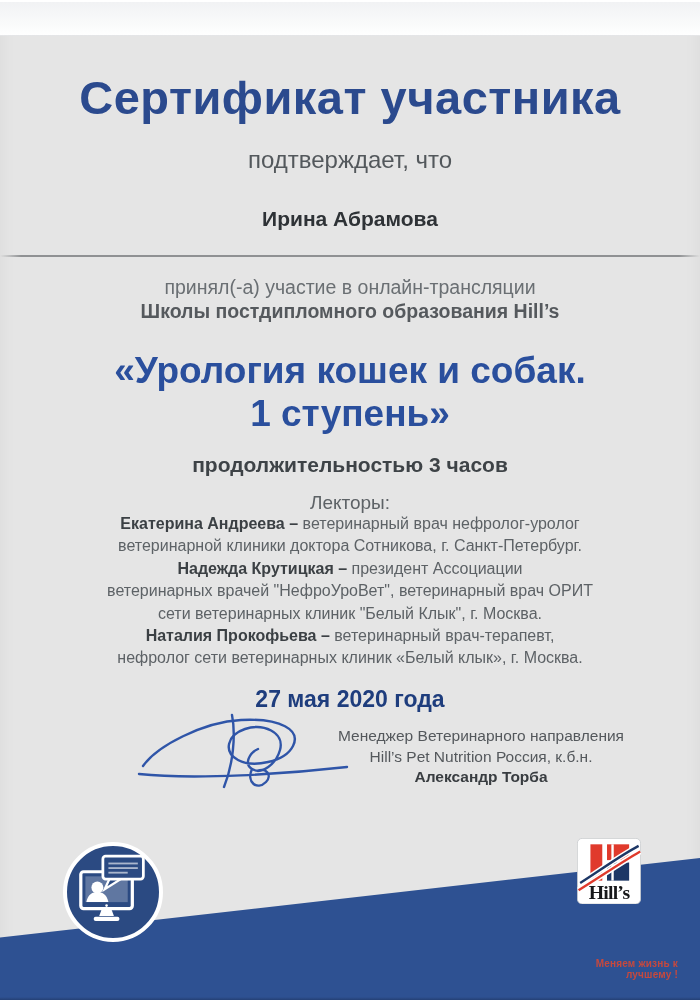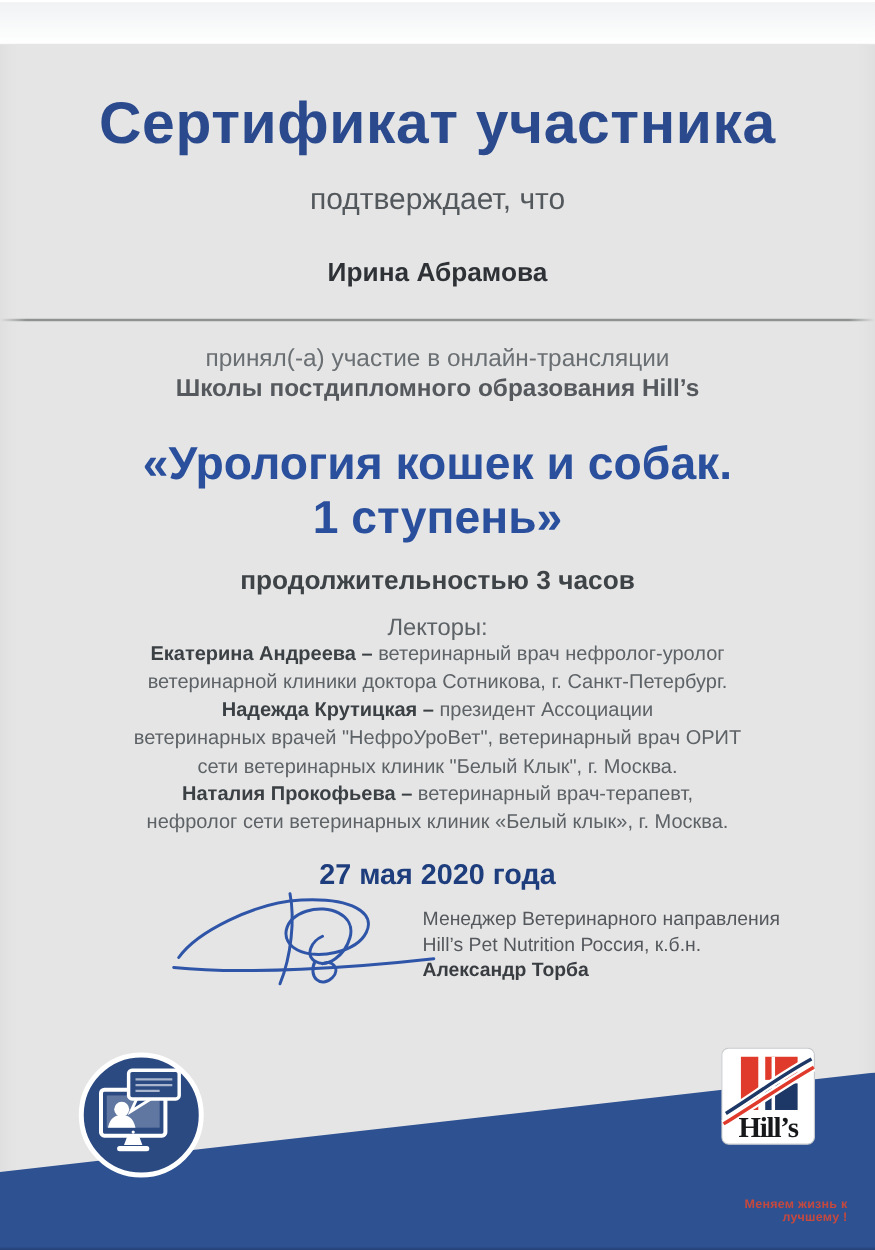--- a/index.html
+++ b/index.html
@@ -22,33 +22,33 @@
   .intro{top:273px;font-size:19.5px;line-height:24px;color:#6a6f73;}
   .intro .bold-line{font-weight:700;color:#55595d;}
   .topic{top:347px;font-size:37px;font-weight:800;line-height:43px;
     color:var(--topic-blue,#2a4f9d);}
   .duration{top:451px;font-size:21px;font-weight:700;color:#3e4347;}
   .lect-heading{top:490px;font-size:19px;color:#5d6266;}
   .lect-lines{top:511px;font-size:16px;line-height:22.4px;color:#5d6266;}
   .lect-lines b{color:#3b4044;}
   .date{top:684px;font-size:23px;font-weight:700;color:var(--date-blue,#1e3d7d);}
   .signature{position:absolute;left:135px;top:708px;width:220px;height:88px;}
-  .credentials{position:absolute;right:76px;top:724px;text-align:left;
+  .credentials{position:absolute;right:76px;top:724px;text-align:center;
     font-size:15.5px;line-height:20.5px;color:#54585c;}
   .credentials .cred-name{font-weight:700;color:#393d41;}
   .band{position:absolute;left:0;top:850px;width:700px;height:150px;
     background:var(--band-blue,#2e5192);
     clip-path:polygon(0 57%,100% 4%,100% 100%,0 100%);}
   .bottom-edge{position:absolute;left:0;right:0;bottom:0;height:5px;
     background:linear-gradient(rgba(0,0,0,0),rgba(10,20,40,0.45));z-index:5;}
   .webinar-badge{position:absolute;left:63px;top:840px;width:100px;height:100px;
     border-radius:50%;background:var(--icon-blue,#2b4a82);
     border:4px solid #ffffff;box-sizing:border-box;z-index:3;}
   .webinar-badge svg{position:absolute;inset:0;width:100%;height:100%;}
-  .hills-logo{position:absolute;left:577px;top:836px;width:75px;height:84px;z-index:3;}
+  .hills-logo{position:absolute;left:577px;top:836px;width:64px;height:84px;z-index:3;}
   .hills-tagline{position:absolute;left:558px;top:956px;width:120px;z-index:3;
     text-align:right;font-size:10px;font-weight:700;letter-spacing:0.2px;
     color:var(--tagline-red,#c6493e);}
 </style>
 </head>
 <body>
 
 <div class="page">
   <div class="top-edge"></div>
 

